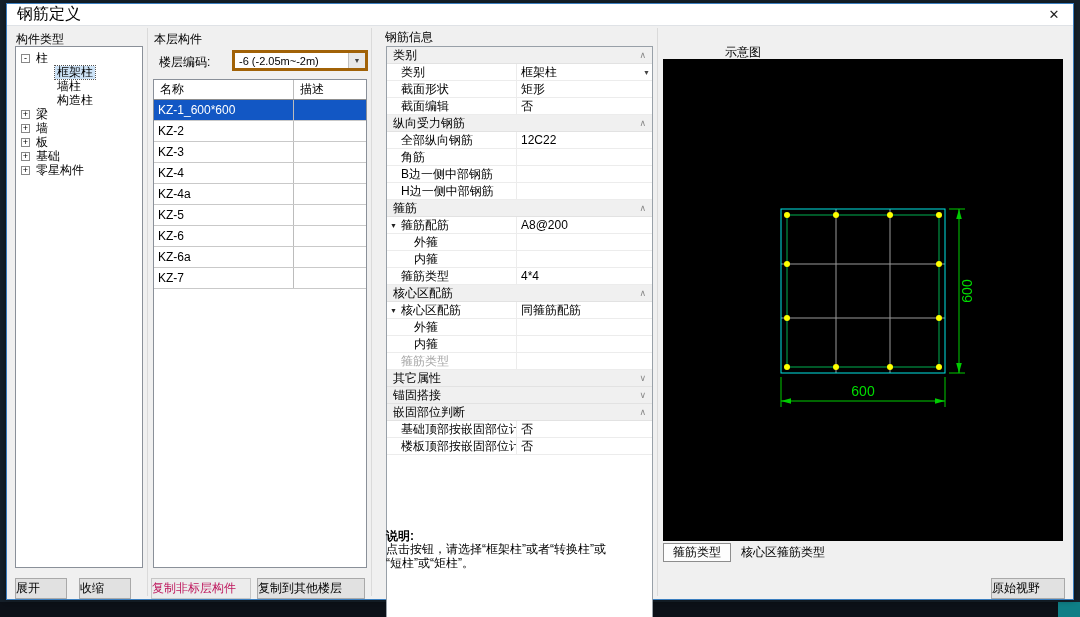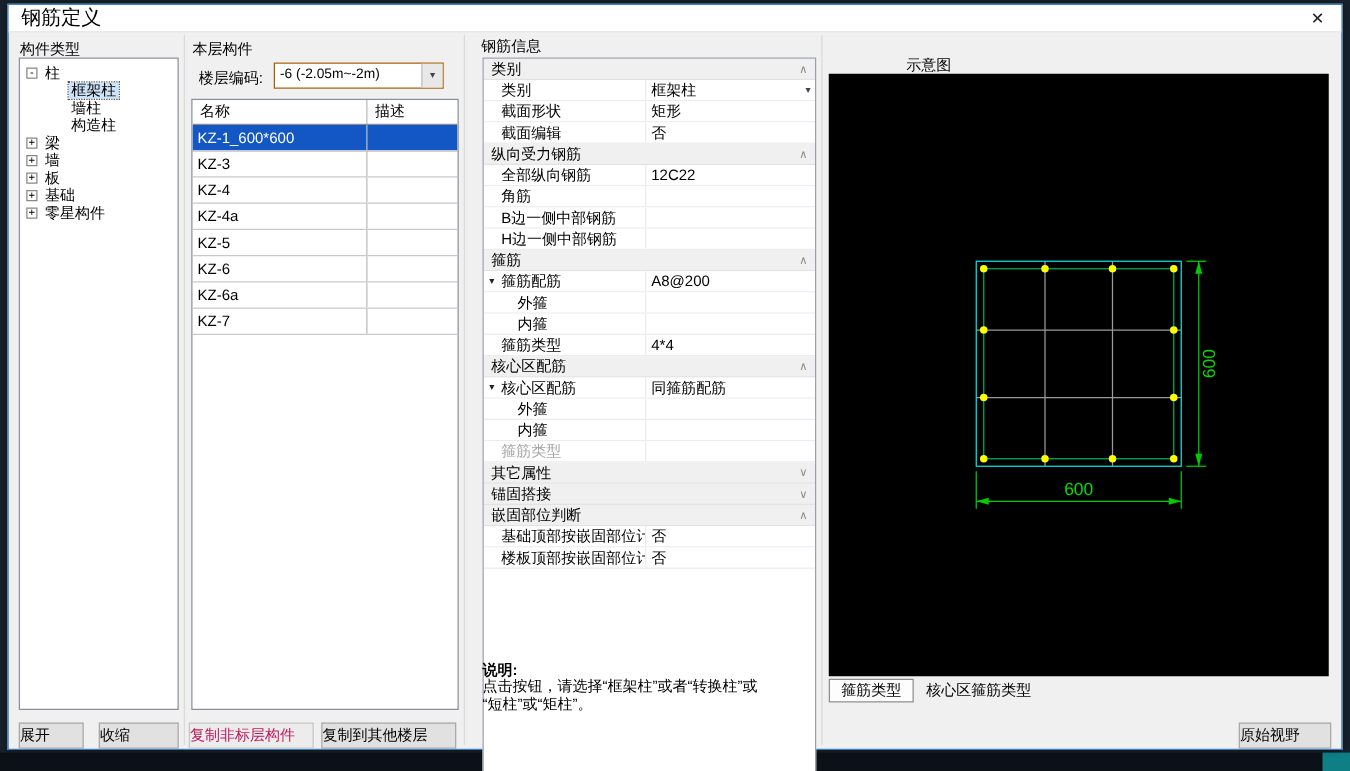--- a/index.html
+++ b/index.html
@@ -41,22 +41,22 @@
   .tree-item.lvl0 { padding-left:3px; }
   .tree-item.lvl1 { padding-left:24px; }
   .tree-toggle { width:9px; height:9px; border:1px solid #888; background:#fff; font-size:9px;
                  line-height:7px; text-align:center; margin-right:4px; color:#000; flex:0 0 9px; }
   .tree-toggle.invis { visibility:hidden; }
   .tree-label { padding:0 2px; line-height:13px; }
   .tree-label.sel-label { background:#cde3f7; outline:1px dotted #555; }
 
   
   .floor-label { position:absolute; left:152px; top:50px; }
-  .combo { position:absolute; left:212px; top:46px; width:136px; height:21px;
-           display:flex; align-items:stretch; background:#fff; border:1px solid #a16207; }
+  .combo { position:absolute; left:225px; top:46px; width:136px; height:21px;
+           display:flex; align-items:stretch; background:#fff; border:3px solid #a16207; }
   .combo-val { flex:1; padding:2px 4px 0 4px; font-size:11px; white-space:nowrap; overflow:hidden; }
   .combo-arrow { width:17px; background:#e8e8e8; border-left:1px solid #c0c0c0; font-size:7px;
                  display:flex; align-items:center; justify-content:center; color:#444; }
   .ctable { position:absolute; left:146px; top:75px; width:214px; height:489px;
             background:#fff; border:1px solid #8a9099; overflow:hidden; }
   .thead { display:flex; height:20px; border-bottom:1px solid #8d8d8d; }
   .tcell { overflow:hidden; white-space:nowrap; }
   .thead .tcell { line-height:19px; padding-left:6px; }
   .cname { width:140px; border-right:1px solid #bcbcbc; }
   .cdesc { flex:1; }
@@ -88,21 +88,21 @@
   .stabs { position:absolute; left:656px; top:539px; height:19px; display:flex; }
   .stab { height:19px; line-height:17px; padding:0 9px; background:transparent;
           border:1px solid transparent; color:#000; }
   .stab.active { background:#fdfdfd; border:1px solid #8d8d8d; }
 
   
   .btn { position:absolute; height:21px; background:#e1e1e1; border:1px solid #a9a9a9;
          font-family:inherit; font-size:12px; color:#000; text-align:left; padding:0; }
   .btn.disabled { color:#be185d; background:#ececec; border-color:#c6c6c6; }
   .b-expand   { left:8px;   top:574px; width:52px; }
-  .b-collapse { left:72px;  top:574px; width:64px; }
+  .b-collapse { left:72px;  top:574px; width:52px; }
   .b-copy1    { left:144px; top:574px; width:100px; }
   .b-copy2    { left:250px; top:574px; width:108px; }
   .b-reset    { left:984px; top:574px; width:74px; }
 </style>
 </head>
 <body>
 
 <div class="taskbar">
     <span class="tb-icon" style="background: rgb(216, 221, 226);"></span>
     <span class="tb-icon" style="background: rgb(91, 155, 213);"></span>
@@ -175,20 +175,24 @@
     <span class="combo-arrow">▼</span>
   </div>
   <div class="ctable">
     <div class="thead">
       <div class="tcell cname">名称</div>
       <div class="tcell cdesc">描述</div>
     </div>
     <div>
         <div class="trow sel">
           <div class="tcell cname">KZ-1_600*600</div>
+          <div class="tcell cdesc"></div>
+        </div>
+        <div class="trow">
+          <div class="tcell cname">KZ-2</div>
           <div class="tcell cdesc"></div>
         </div>
         <div class="trow">
           <div class="tcell cname">KZ-3</div>
           <div class="tcell cdesc"></div>
         </div>
         <div class="trow">
           <div class="tcell cname">KZ-4</div>
           <div class="tcell cdesc"></div>
         </div>

